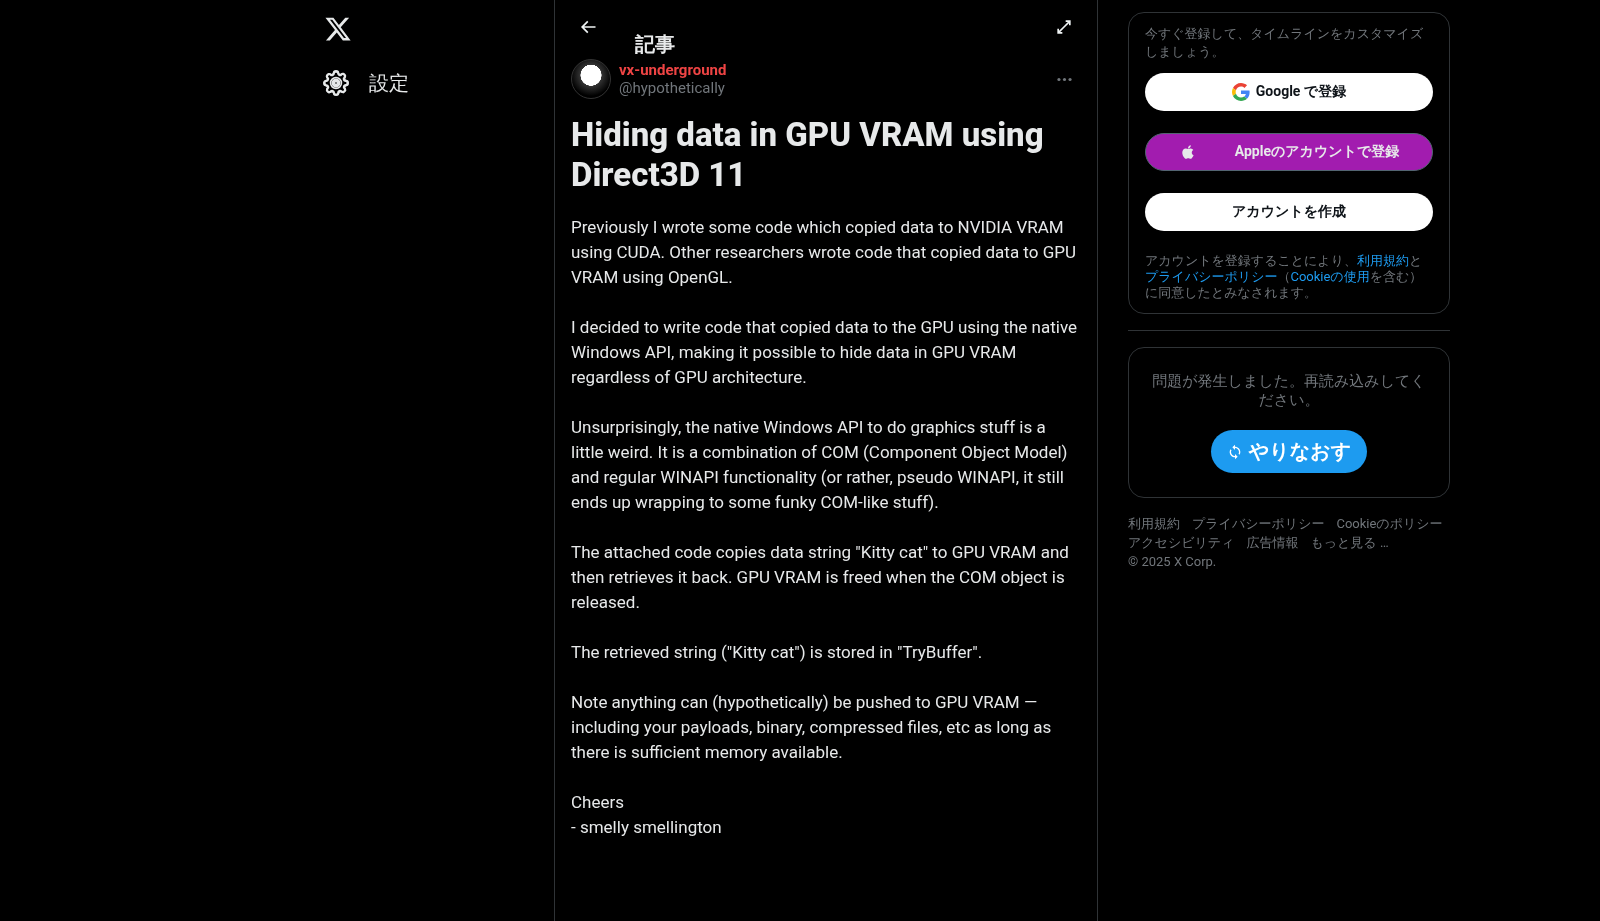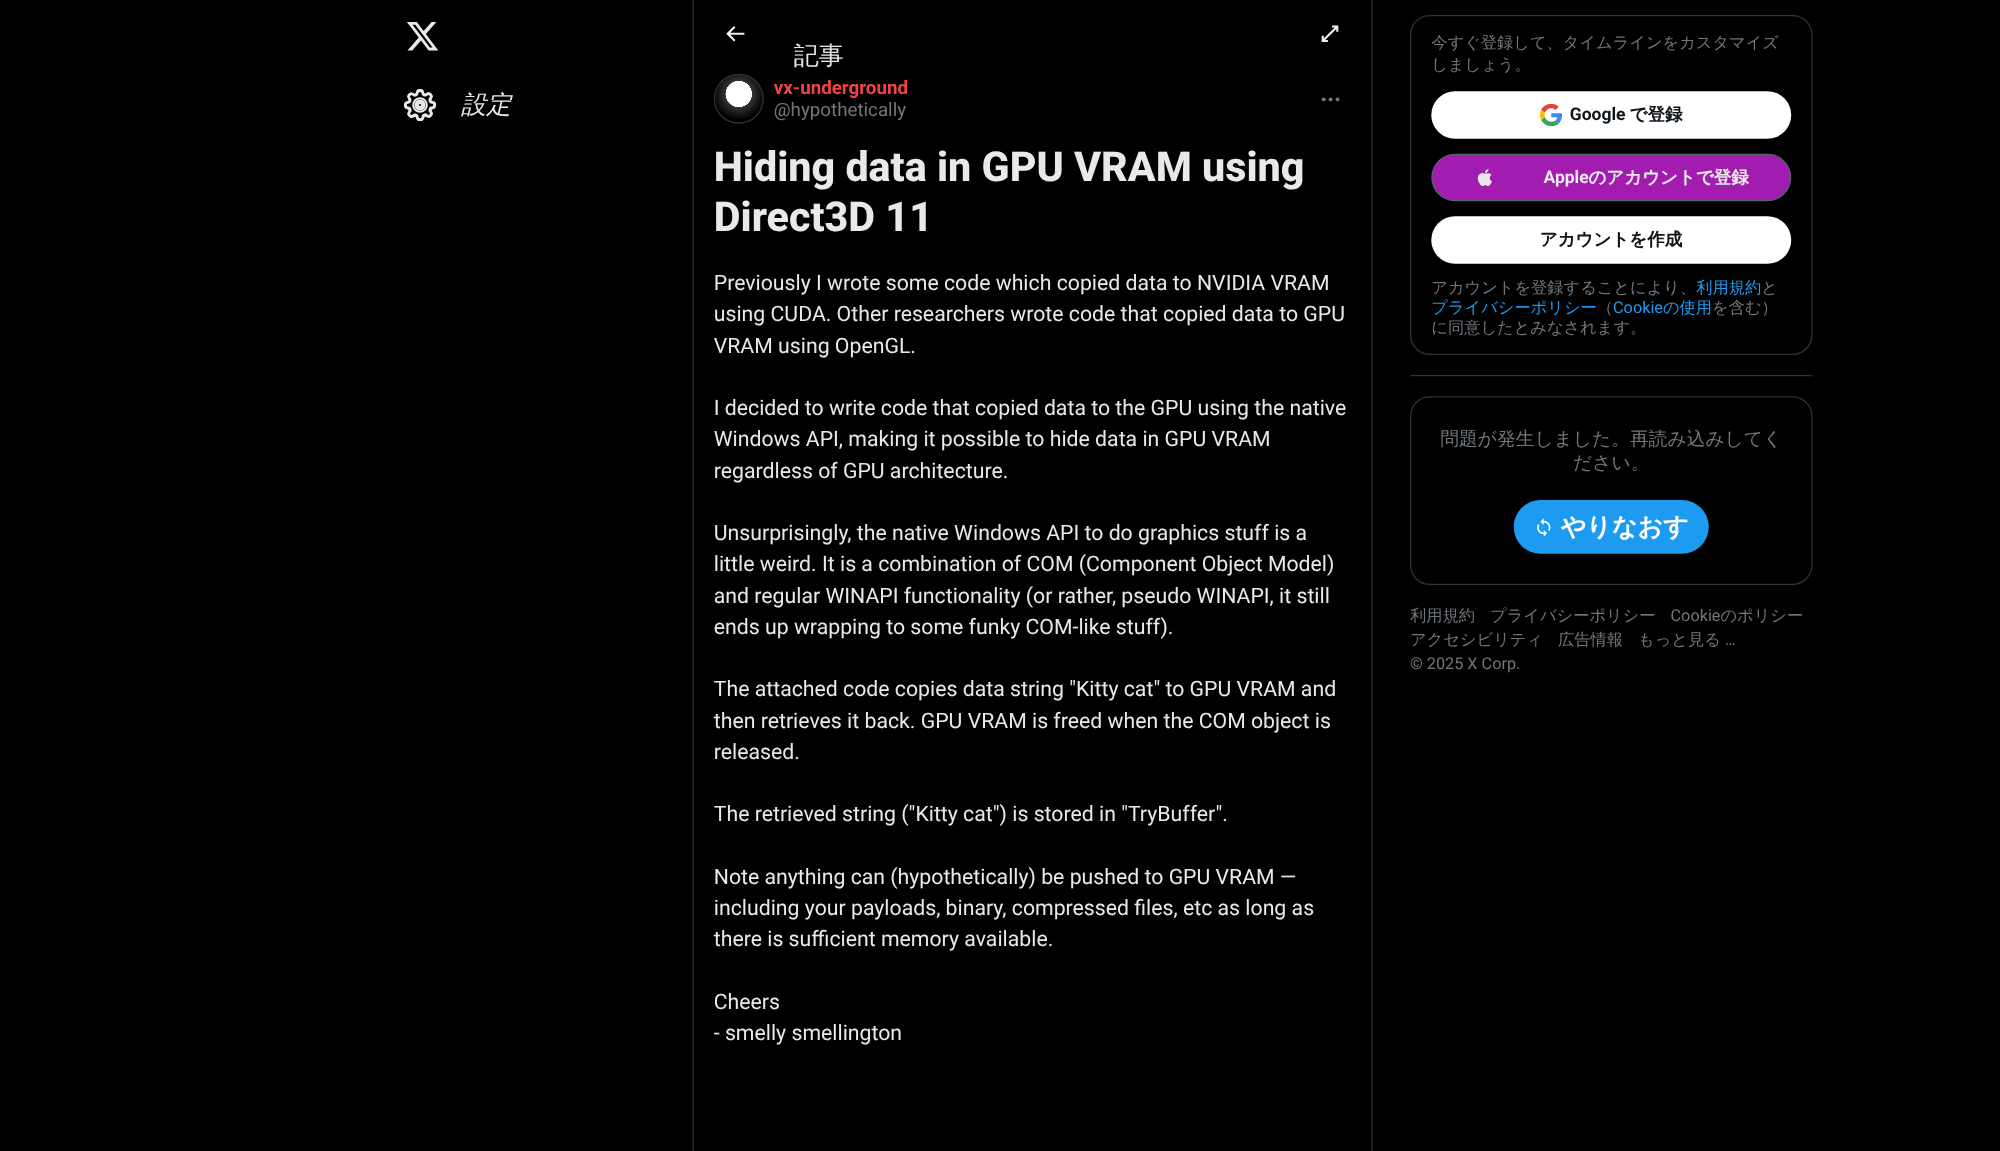--- a/index.html
+++ b/index.html
@@ -32,27 +32,26 @@
       height: 50px;
       display: flex;
       align-items: center;
       justify-content: center;
       border-radius: 50%;
       cursor: pointer;
       margin-left: 2px;
     }
     .nav-item {
       display: flex;
-      align-items: flex-end;
+      align-items: flex-start;
       padding: 12px;
       border-radius: 9999px;
       cursor: pointer;
       width: fit-content;
       margin-top: 4px;
-      font-style: italic;
     }
     .nav-label {
       font-size: 20px;
       margin-left: 20px;
       margin-right: 16px;
     }
     .main {
       width: 544px;
       border-left: 1px solid #2f3336;
       border-right: 1px solid #2f3336;
@@ -69,21 +68,21 @@
       width: 34px;
       height: 34px;
       border-radius: 50%;
       display: flex;
       align-items: center;
       justify-content: center;
       cursor: pointer;
     }
     .header-title {
       font-size: 20px;
-      font-weight: 400;
+      font-weight: 700;
       margin-left: 30px;
       margin-top: 36px;
     }
     .expand-btn {
       position: absolute;
       right: 16px;
     }
     .article {
       padding: 6px 16px 16px 16px;
     }
@@ -161,21 +160,21 @@
     }
     .signup-btn {
       width: 100%;
       height: 38px;
       border-radius: 9999px;
       display: flex;
       align-items: center;
       justify-content: center;
       font-size: 14px;
       font-weight: 700;
-      margin-bottom: 12px;
+      margin-bottom: 22px;
       cursor: pointer;
       gap: 6px;
     }
     .btn-white { background: #fff; color: #0f1419; }
     .btn-outline { background: #a21caf; color: #e7e9ea; border: 1px solid #536471; gap: 38px; }
     .terms {
       font-size: 13px;
       color: #71767b;
       line-height: 16px;
     }

